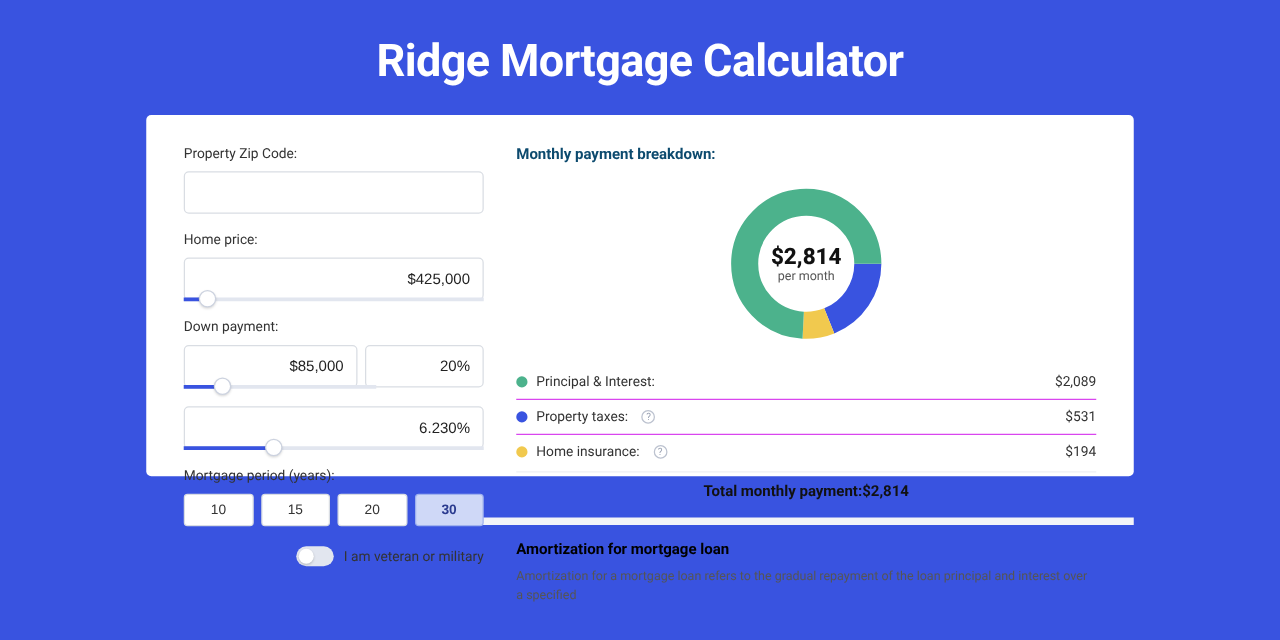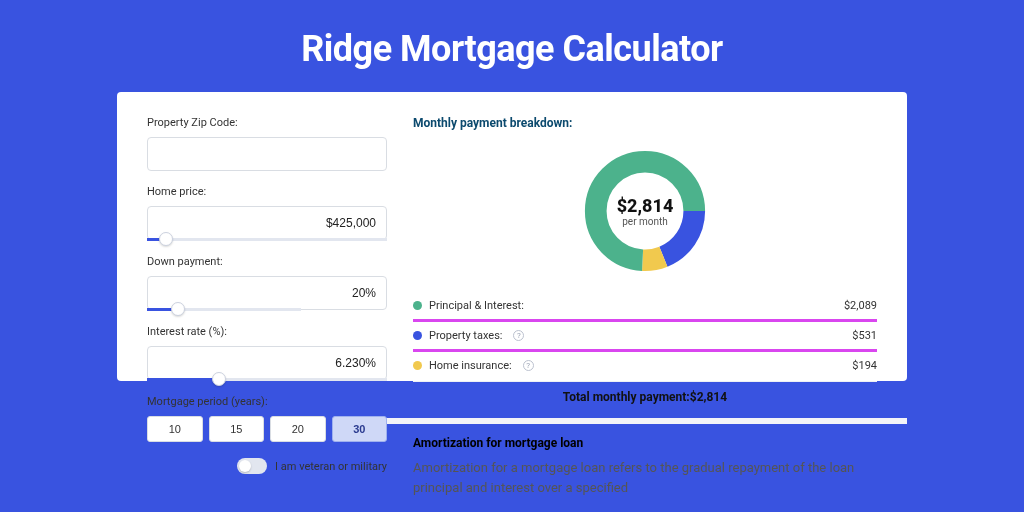--- a/index.html
+++ b/index.html
@@ -25,29 +25,29 @@
   .toggle-row { display: flex; align-items: center; gap: 8px; margin-top: 16px; justify-content: flex-end; }
   .toggle { width: 30px; height: 16px; border-radius: 10px; background: #e2e6ef; position: relative; cursor: pointer; }
   .toggle-knob { width: 12px; height: 12px; border-radius: 50%; background: #fff; position: absolute; top: 2px; left: 2px; box-shadow: 0 1px 2px rgba(0,0,0,.2); }
   .toggle-label { font-size: 11px; color: #333; }
   .section-title { font-size: 12px; font-weight: 700; color: #0c4a6e; margin-bottom: 10px; }
   .donut-wrap { display: flex; justify-content: center; padding: 6px 0 16px; }
   .donut { position: relative; width: 130px; height: 130px; }
   .donut-center { position: absolute; inset: 0; display: flex; flex-direction: column; align-items: center; justify-content: center; }
   .donut-amount { font-size: 18px; font-weight: 800; color: #111; }
   .donut-sub { font-size: 10px; color: #555; }
-  .legend-row { display: flex; align-items: center; justify-content: space-between; padding: 7px 0; border-bottom: 3px solid #d946ef; font-size: 11px; color: #333; }
+  .legend-row { display: flex; align-items: center; justify-content: space-between; padding: 7px 0; border-bottom: 1px solid #d946ef; font-size: 11px; color: #333; }
   .legend-row:last-of-type { border-bottom: none; }
   .legend-left { display: flex; align-items: center; gap: 7px; }
   .dot { width: 9px; height: 9px; border-radius: 50%; }
   .help-icon { width: 11px; height: 11px; border-radius: 50%; border: 1px solid #bcc2cf; color: #9aa2b3; font-size: 8px; display: inline-flex; align-items: center; justify-content: center; margin-left: 4px; }
   .total-row { display: flex; justify-content: center; font-size: 12px; font-weight: 700; color: #111; padding: 8px 0 14px; border-top: 1px solid #eef0f4; margin-top: 2px; }
   .amort-box { border-top: 6px solid #f3f4f8; margin: 0 -30px; padding: 12px 30px 0; }
   .amort-title { font-size: 12px; font-weight: 700; margin-bottom: 8px; }
-  .amort-text { font-size: 13px; color: #555; line-height: 1.5; }
+  .amort-text { font-size: 10px; color: #555; line-height: 1.5; }
 </style>
 </head>
 <body>
 
 <h1 class="page-title">Ridge Mortgage Calculator</h1>
 
 <div class="calc-card">
   <div class="left-col">
 
     <div class="field-group">
@@ -60,30 +60,30 @@
       <input class="text-input" value="$425,000" style="">
       <div class="slider-track">
         <div class="slider-fill" style="width: 8%;"></div>
         <div class="slider-handle" style="left: calc(8% - 7px);"></div>
       </div>
     </div>
 
     <div class="field-group">
       <label class="field-label">Down payment:</label>
       <div class="two-inputs">
+        <input class="text-input" value="$85,000" style="">
         <input class="text-input" value="20%" style="">
       </div>
       <div class="slider-track" style="width:64%;">
         <div class="slider-fill" style="width: 20%;"></div>
         <div class="slider-handle" style="left: calc(20% - 7px);"></div>
       </div>
     </div>
 
     <div class="field-group">
-      <label class="field-label">Interest rate (%):</label>
       <input class="text-input" value="6.230%" style="">
       <div class="slider-track">
         <div class="slider-fill" style="width: 30%;"></div>
         <div class="slider-handle" style="left: calc(30% - 7px);"></div>
       </div>
     </div>
 
     <div class="field-group">
       <label class="field-label">Mortgage period (years):</label>
       <div class="period-row">

